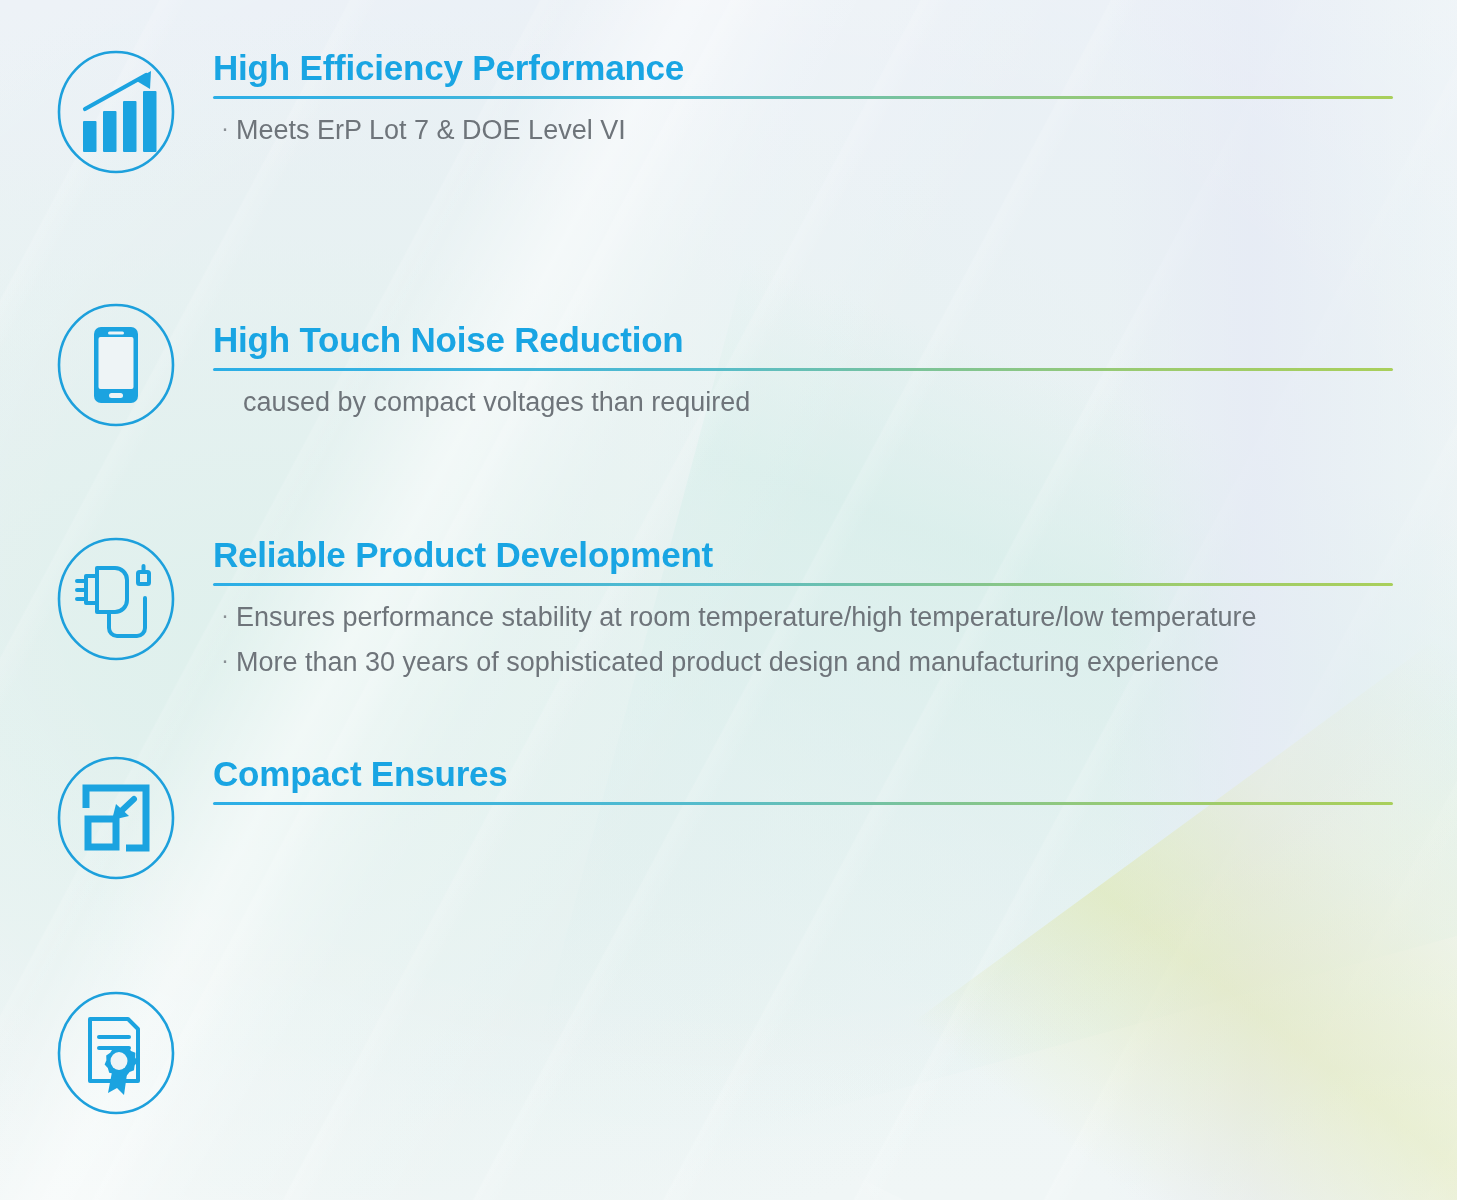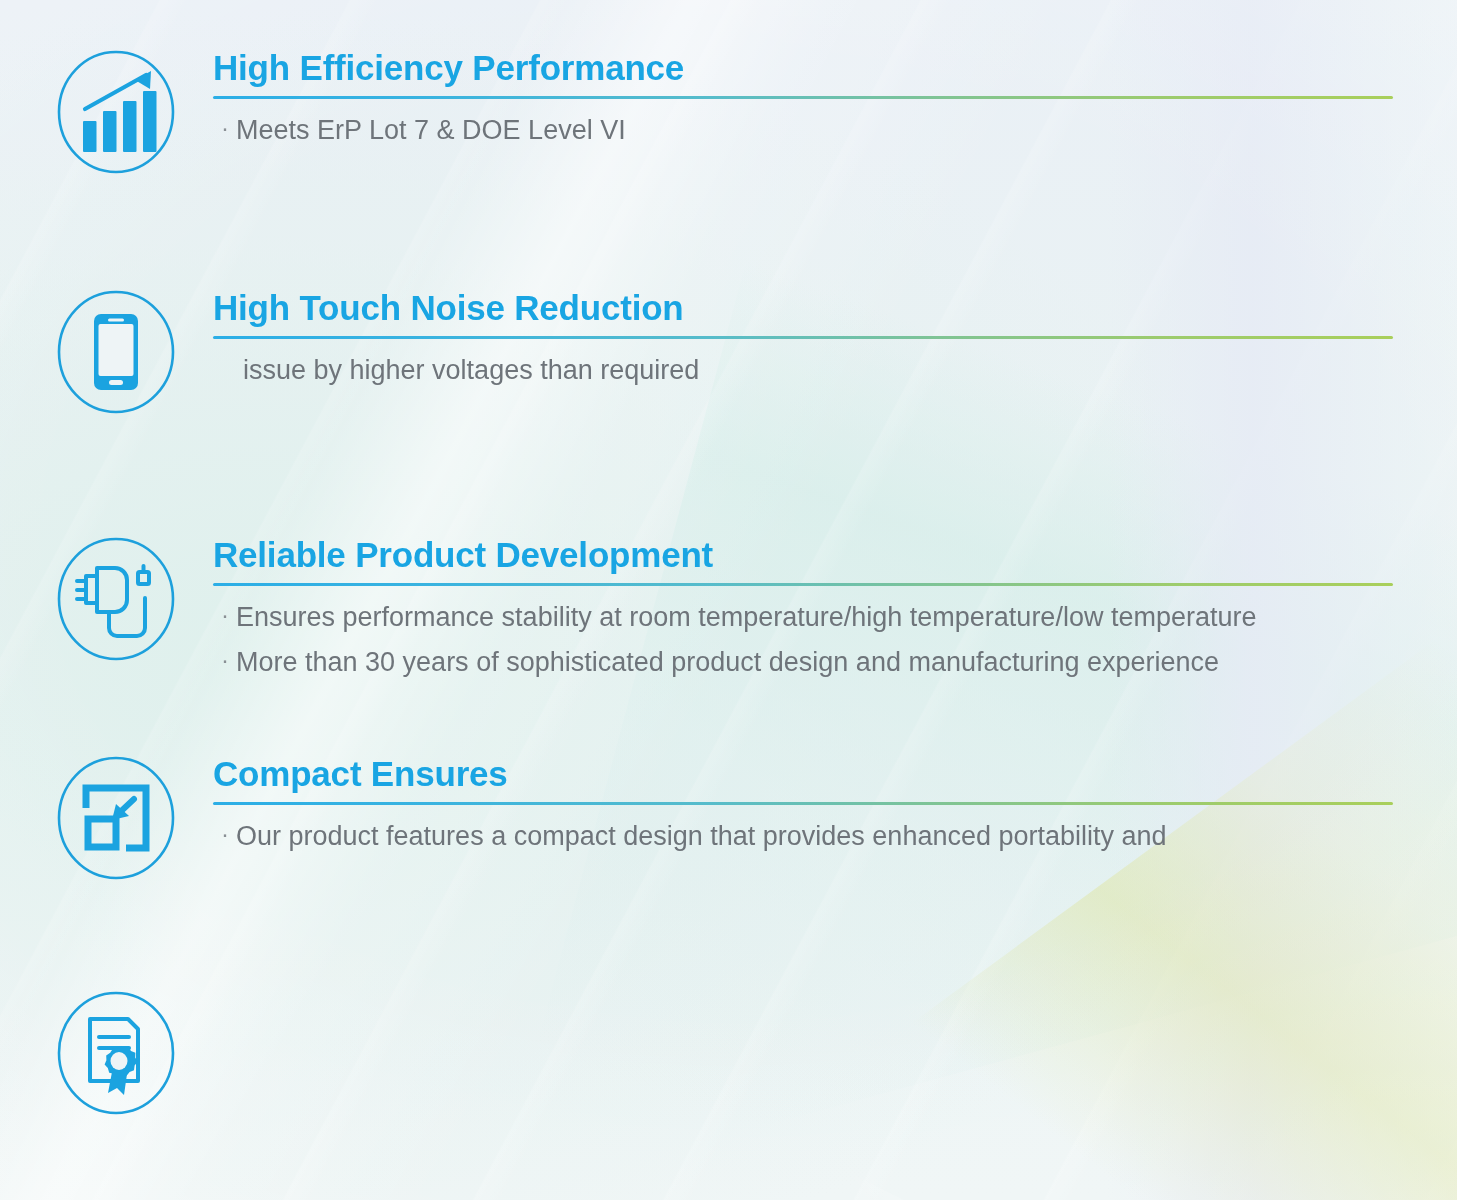--- a/index.html
+++ b/index.html
@@ -204,35 +204,35 @@
       </div>
       <div class="feat-body">
         <div class="feat-title">High Efficiency Performance</div>
         <div class="feat-rule" style="width:1180px;"></div>
         <div class="feat-lines">
           <p class="feat-line"><span class="bullet">·</span><span>Meets ErP Lot 7 &amp; DOE Level VI</span></p>
         </div>
       </div>
     </div>
 
-    <div class="feature" style="top:288px;">
+    <div class="feature" style="top:301px;align-items:flex-end;">
       <div class="icon-wrap">
         <svg width="128" height="128" viewBox="0 0 128 128" aria-hidden="true">
           <ellipse cx="64" cy="64" rx="57" ry="60" fill="none" stroke="#1DA0DC" stroke-width="2.6"></ellipse>
           <rect x="42" y="26" width="44" height="76" rx="7" fill="#1BA3E0"></rect>
           <rect x="46.5" y="36" width="35" height="52" rx="2" fill="#EEF4F6"></rect>
           <rect x="56" y="30.5" width="16" height="3" rx="1.5" fill="#EEF4F6"></rect>
           <rect x="57" y="92" width="14" height="5" rx="2.5" fill="#EEF4F6"></rect>
         </svg>
       </div>
       <div class="feat-body">
         <div class="feat-title">High Touch Noise Reduction</div>
         <div class="feat-rule" style="width:1180px;"></div>
         <div class="feat-lines">
-          <p class="feat-line indent"><span>issue by higher voltages than required</span></p>
+          <p class="feat-line indent"><span>caused by compact voltages than required</span></p>
         </div>
       </div>
     </div>
 
     <div class="feature" style="top:535px;">
       <div class="icon-wrap">
         <svg width="128" height="128" viewBox="0 0 128 128" aria-hidden="true">
           <ellipse cx="64" cy="64" rx="57" ry="60" fill="none" stroke="#1DA0DC" stroke-width="2.6"></ellipse>
           <g fill="none" stroke="#1BA3E0" stroke-width="4" stroke-linejoin="round" stroke-linecap="round">
             <path d="M45 33 h18 a12 12 0 0 1 12 12 v20 a12 12 0 0 1 -12 12 h-18 z"></path>
@@ -267,21 +267,20 @@
           <g stroke="#1BA3E0" stroke-width="6" stroke-linecap="round" fill="none">
             <line x1="82" y1="45" x2="65" y2="61"></line>
           </g>
           <polygon points="60,66 77,62 64,50" fill="#1BA3E0"></polygon>
         </svg>
       </div>
       <div class="feat-body">
         <div class="feat-title">Compact Ensures</div>
         <div class="feat-rule" style="width:1180px;"></div>
         <div class="feat-lines">
-          <p class="feat-line"><span class="bullet">·</span><span>Our product features a compact design that provides enhanced portability and</span></p>
         </div>
       </div>
     </div>
 
     <div class="feature" style="top:989px;">
       <div class="icon-wrap">
         <svg width="128" height="128" viewBox="0 0 128 128" aria-hidden="true">
           <ellipse cx="64" cy="64" rx="57" ry="60" fill="none" stroke="#1DA0DC" stroke-width="2.6"></ellipse>
           <g fill="none" stroke="#1BA3E0" stroke-width="4" stroke-linejoin="round">
             <path d="M38 30 h38 l10 10 v52 h-48 z"></path>

